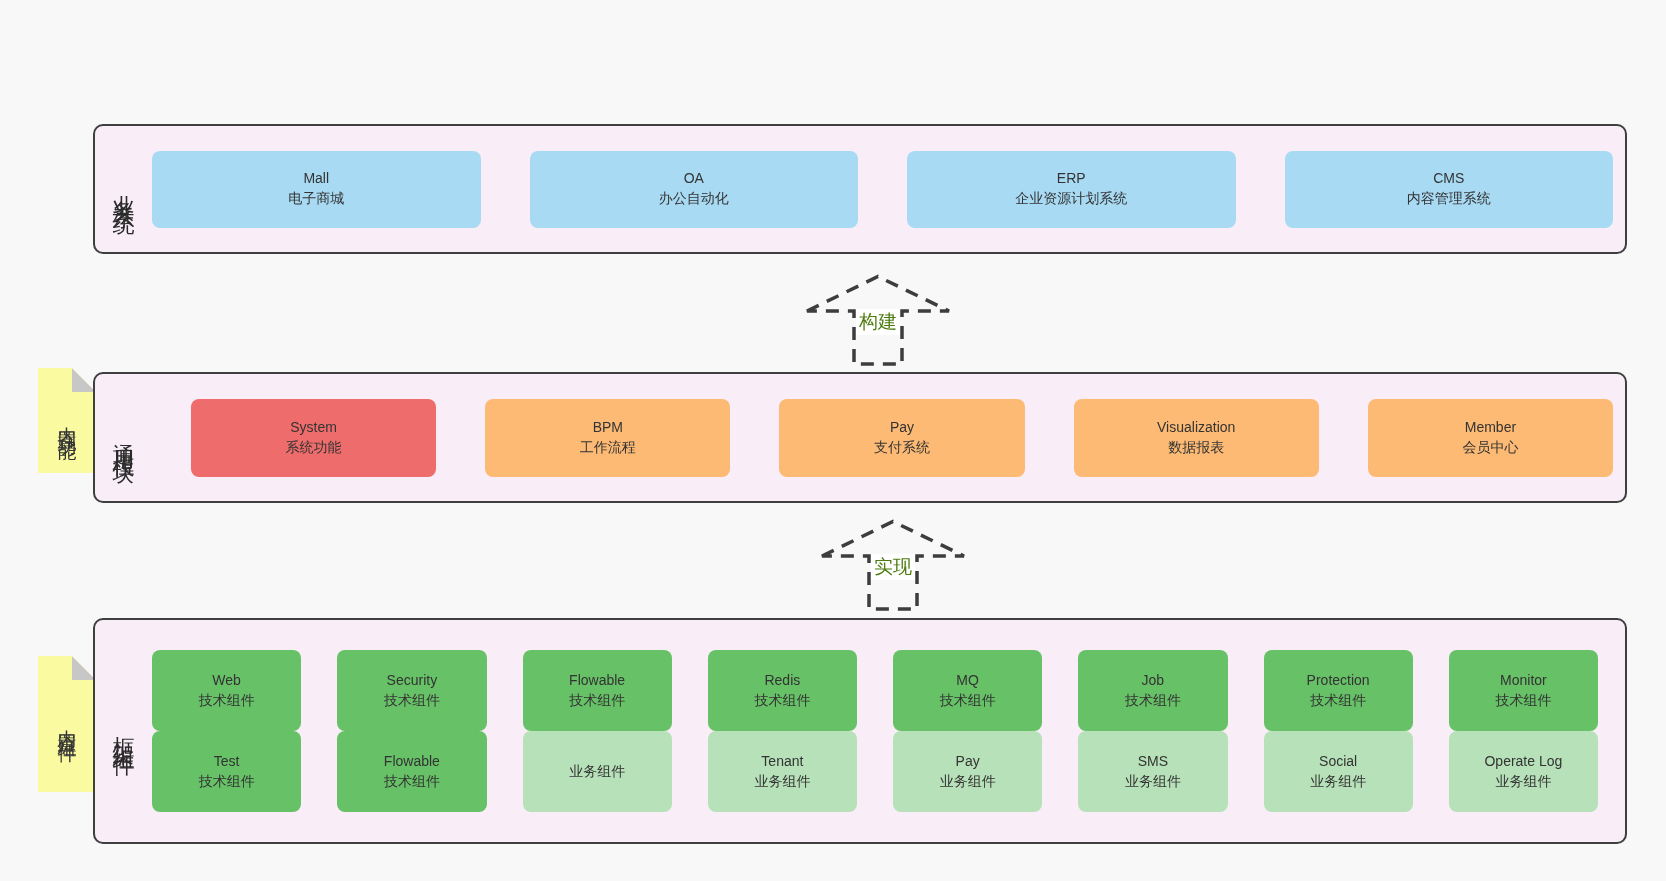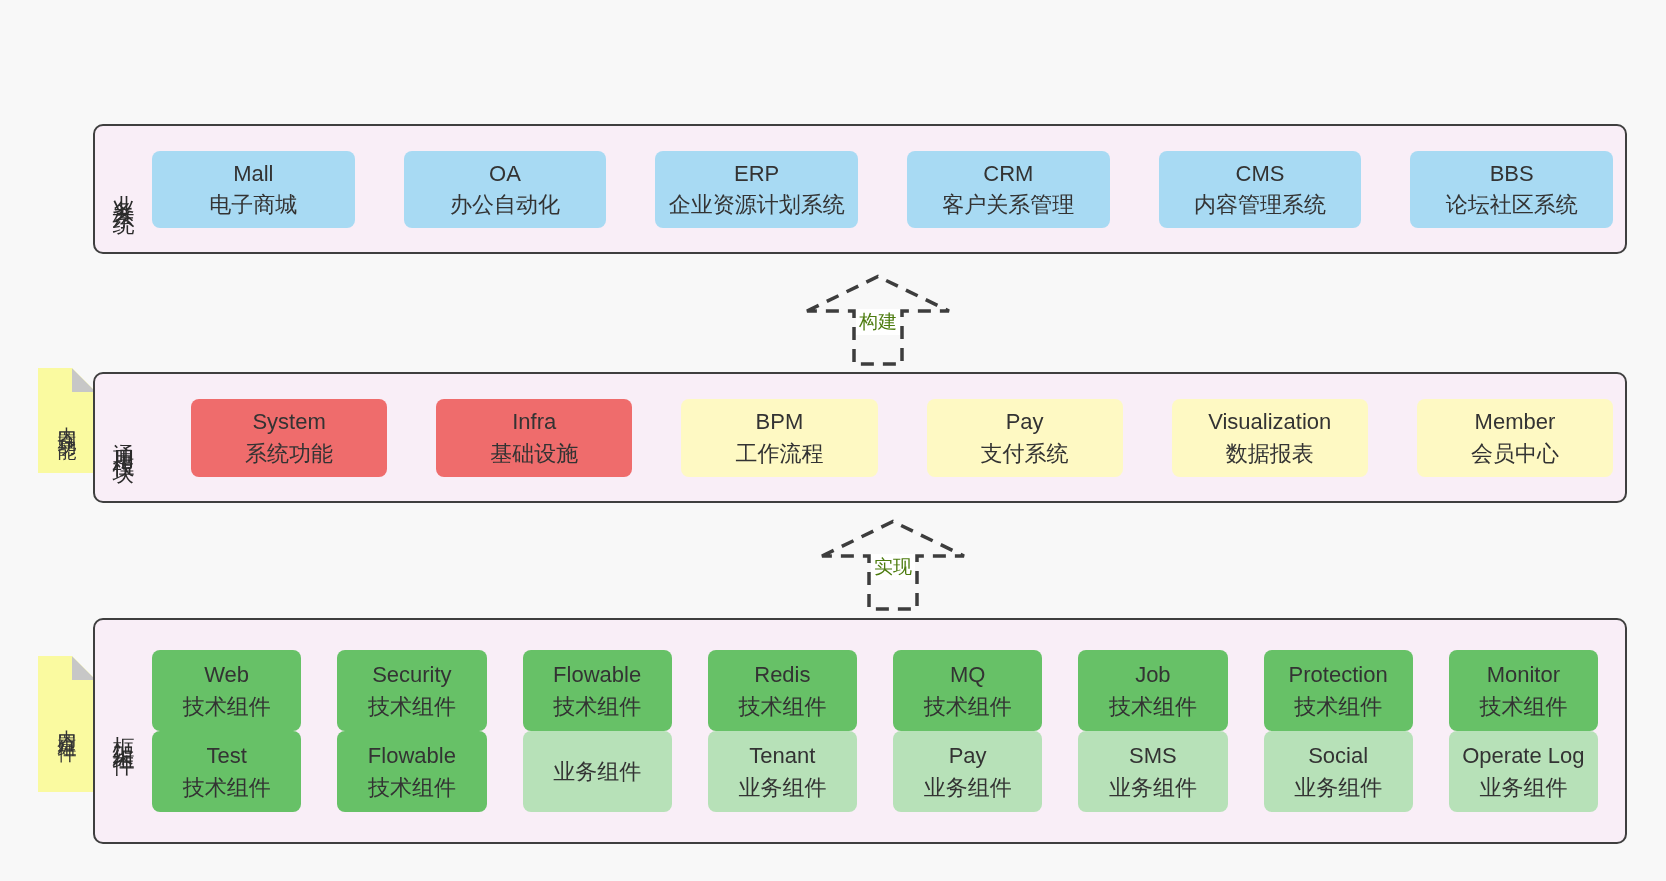--- a/index.html
+++ b/index.html
@@ -31,24 +31,24 @@
   .panel-row{flex:1;display:flex;align-items:center;gap:49px;padding-right:12px;}
   .panel-row .box{flex:1;height:77px;}
   #panel-modules .panel-row .box{height:78px;}
 
   .rows-wrap{flex:1;display:flex;flex-direction:column;justify-content:center;padding-right:27px;}
   .comp-row{display:flex;gap:36px;}
   .comp-row .box{flex:1;height:81px;}
 
   
   .box{border-radius:8px;display:flex;flex-direction:column;align-items:center;justify-content:center;
-       text-align:center;font-size:22px;line-height:1.42;color:#333;padding:0 10px;box-sizing:border-box;}
+       text-align:center;font-size:14px;line-height:1.42;color:#333;padding:0 10px;box-sizing:border-box;}
   .v-blue{background:#a8daf3;}
   .v-red{background:#ef6c6c;}
-  .v-pink{background:#fef9c3;}
+  .v-pink{background:#fdba74;}
   .v-green{background:#67c167;}
   .v-lightgreen{background:#b7e1b8;}
 
   
   .arrow{position:absolute;width:146px;height:94px;}
   .arrow svg{display:block;}
   .arrow-label{position:absolute;left:50%;top:36px;transform:translateX(-50%);
        background:#ffffff;padding:0 3px;font-size:19px;color:#4d7c0f;white-space:nowrap;}
   #arrow-build{left:805px;top:273px;}
   #arrow-implement{left:820px;top:518px;}
@@ -76,52 +76,40 @@
       </div>
       <div class="box v-blue">
         <span>OA</span>
         <span>办公自动化</span>
       </div>
       <div class="box v-blue">
         <span>ERP</span>
         <span>企业资源计划系统</span>
       </div>
       <div class="box v-blue">
-        <span>CRM</span>
-        <span>客户关系管理</span>
-      </div>
-      <div class="box v-blue">
         <span>CMS</span>
         <span>内容管理系统</span>
-      </div>
-      <div class="box v-blue">
-        <span>BBS</span>
-        <span>论坛社区系统</span>
       </div>
     </div>
   </section>
 
   <div class="arrow" id="arrow-build">
     <svg width="146" height="94" viewBox="0 0 146 94">
       <path d="M2,38 L73,3.5 L144,38 L97,38 L97,91 L49,91 L49,38 Z" fill="#f8f8f8" stroke="#3d3d3d" stroke-width="3.5" stroke-dasharray="13 9"></path>
     </svg>
     <span class="arrow-label">构建</span>
   </div>
 
   <section class="panel" id="panel-modules">
     <div class="panel-label">通用模块</div>
     <div class="panel-row">
       <div class="box v-red">
         <span>System</span>
         <span>系统功能</span>
       </div>
-      <div class="box v-red">
-        <span>Infra</span>
-        <span>基础设施</span>
-      </div>
       <div class="box v-pink">
         <span>BPM</span>
         <span>工作流程</span>
       </div>
       <div class="box v-pink">
         <span>Pay</span>
         <span>支付系统</span>
       </div>
       <div class="box v-pink">
         <span>Visualization</span>

